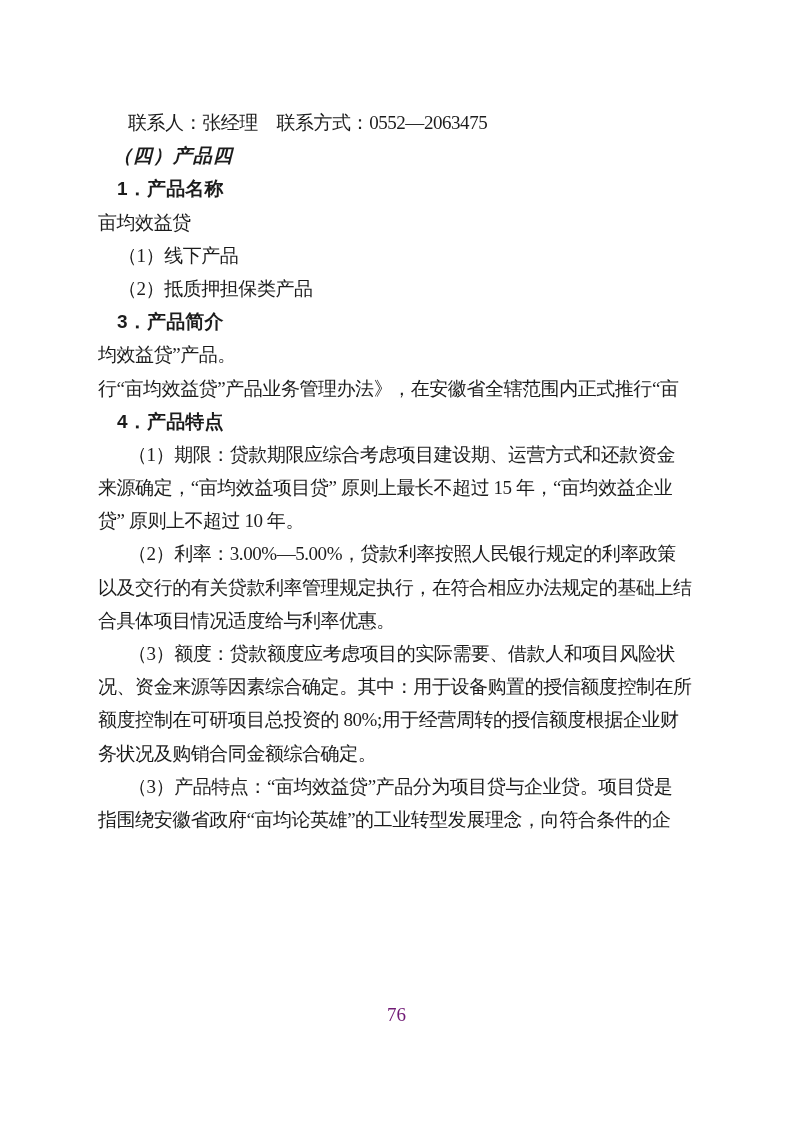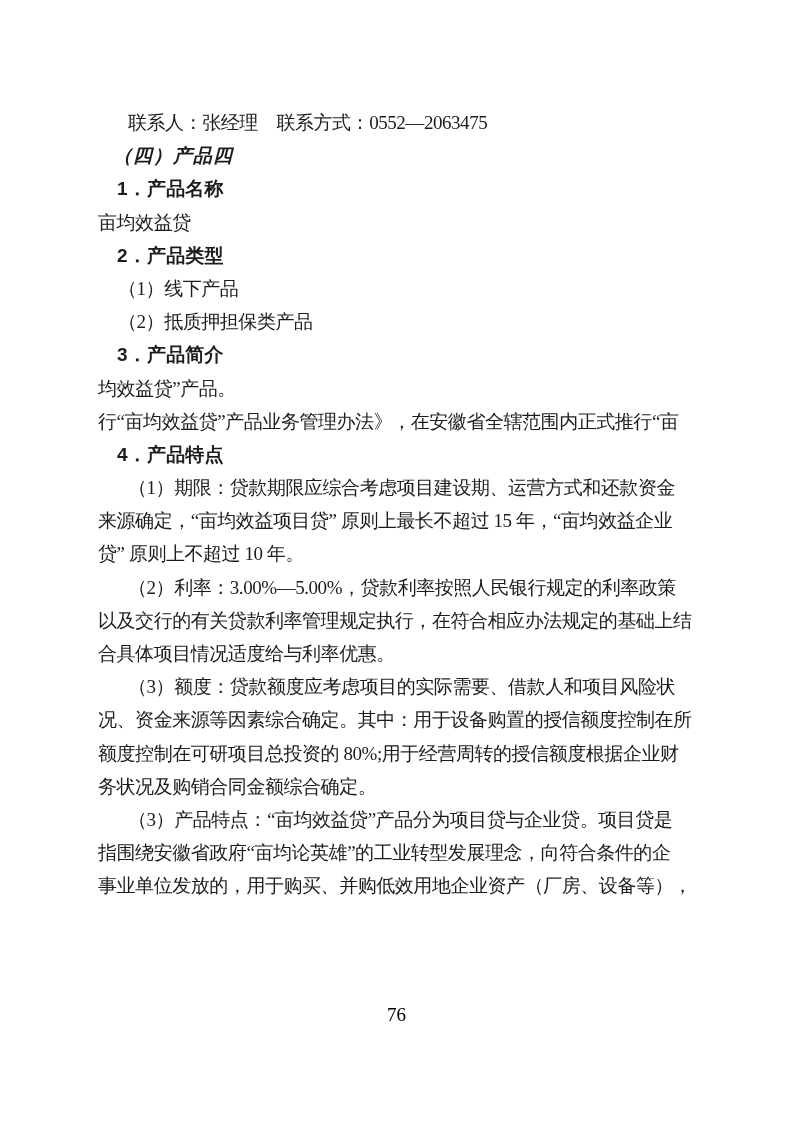--- a/index.html
+++ b/index.html
@@ -47,47 +47,45 @@
   }
   .page-number {
     position: absolute;
     top: 1002px;
     left: 0;
     right: 0;
     text-align: center;
     font-size: 19px;
     line-height: 26px;
     font-family: "Liberation Serif", serif;
-    color: #000000;
+    color: #701a75;
   }
 </style>
 </head>
 <body>
 
 <div class="page">
   <div class="content">
       <div class="line body-first">联系人：张经理　联系方式：0552—2063475</div>
       <div class="line h-kai">（四）产品四</div>
       <div class="line h-num">1．产品名称</div>
       <div class="line plain">亩均效益贷</div>
-      <div class="line h-num">2．产品类型</div>
       <div class="line item">（1）线下产品</div>
       <div class="line item">（2）抵质押担保类产品</div>
       <div class="line h-num">3．产品简介</div>
       <div class="line body">均效益贷”产品。</div>
       <div class="line body">行“亩均效益贷”产品业务管理办法》，在安徽省全辖范围内正式推行“亩</div>
       <div class="line h-num">4．产品特点</div>
       <div class="line body-first">（1）期限：贷款期限应综合考虑项目建设期、运营方式和还款资金</div>
       <div class="line body">来源确定，“亩均效益项目贷” 原则上最长不超过 15 年，“亩均效益企业</div>
       <div class="line body">贷” 原则上不超过 10 年。</div>
       <div class="line body-first">（2）利率：3.00%—5.00%，贷款利率按照人民银行规定的利率政策</div>
       <div class="line body">以及交行的有关贷款利率管理规定执行，在符合相应办法规定的基础上结</div>
       <div class="line body">合具体项目情况适度给与利率优惠。</div>
       <div class="line body-first">（3）额度：贷款额度应考虑项目的实际需要、借款人和项目风险状</div>
       <div class="line body">况、资金来源等因素综合确定。其中：用于设备购置的授信额度控制在所</div>
       <div class="line body">额度控制在可研项目总投资的 80%;用于经营周转的授信额度根据企业财</div>
       <div class="line body">务状况及购销合同金额综合确定。</div>
       <div class="line body-first">（3）产品特点：“亩均效益贷”产品分为项目贷与企业贷。项目贷是</div>
       <div class="line body">指围绕安徽省政府“亩均论英雄”的工业转型发展理念，向符合条件的企</div>
-      <div class="line body">事业单位发放的，用于购买、并购低效用地企业资产（厂房、设备等），</div>
     </div>
   <div class="page-number">76</div>
 </div>
 
 </body></html>

